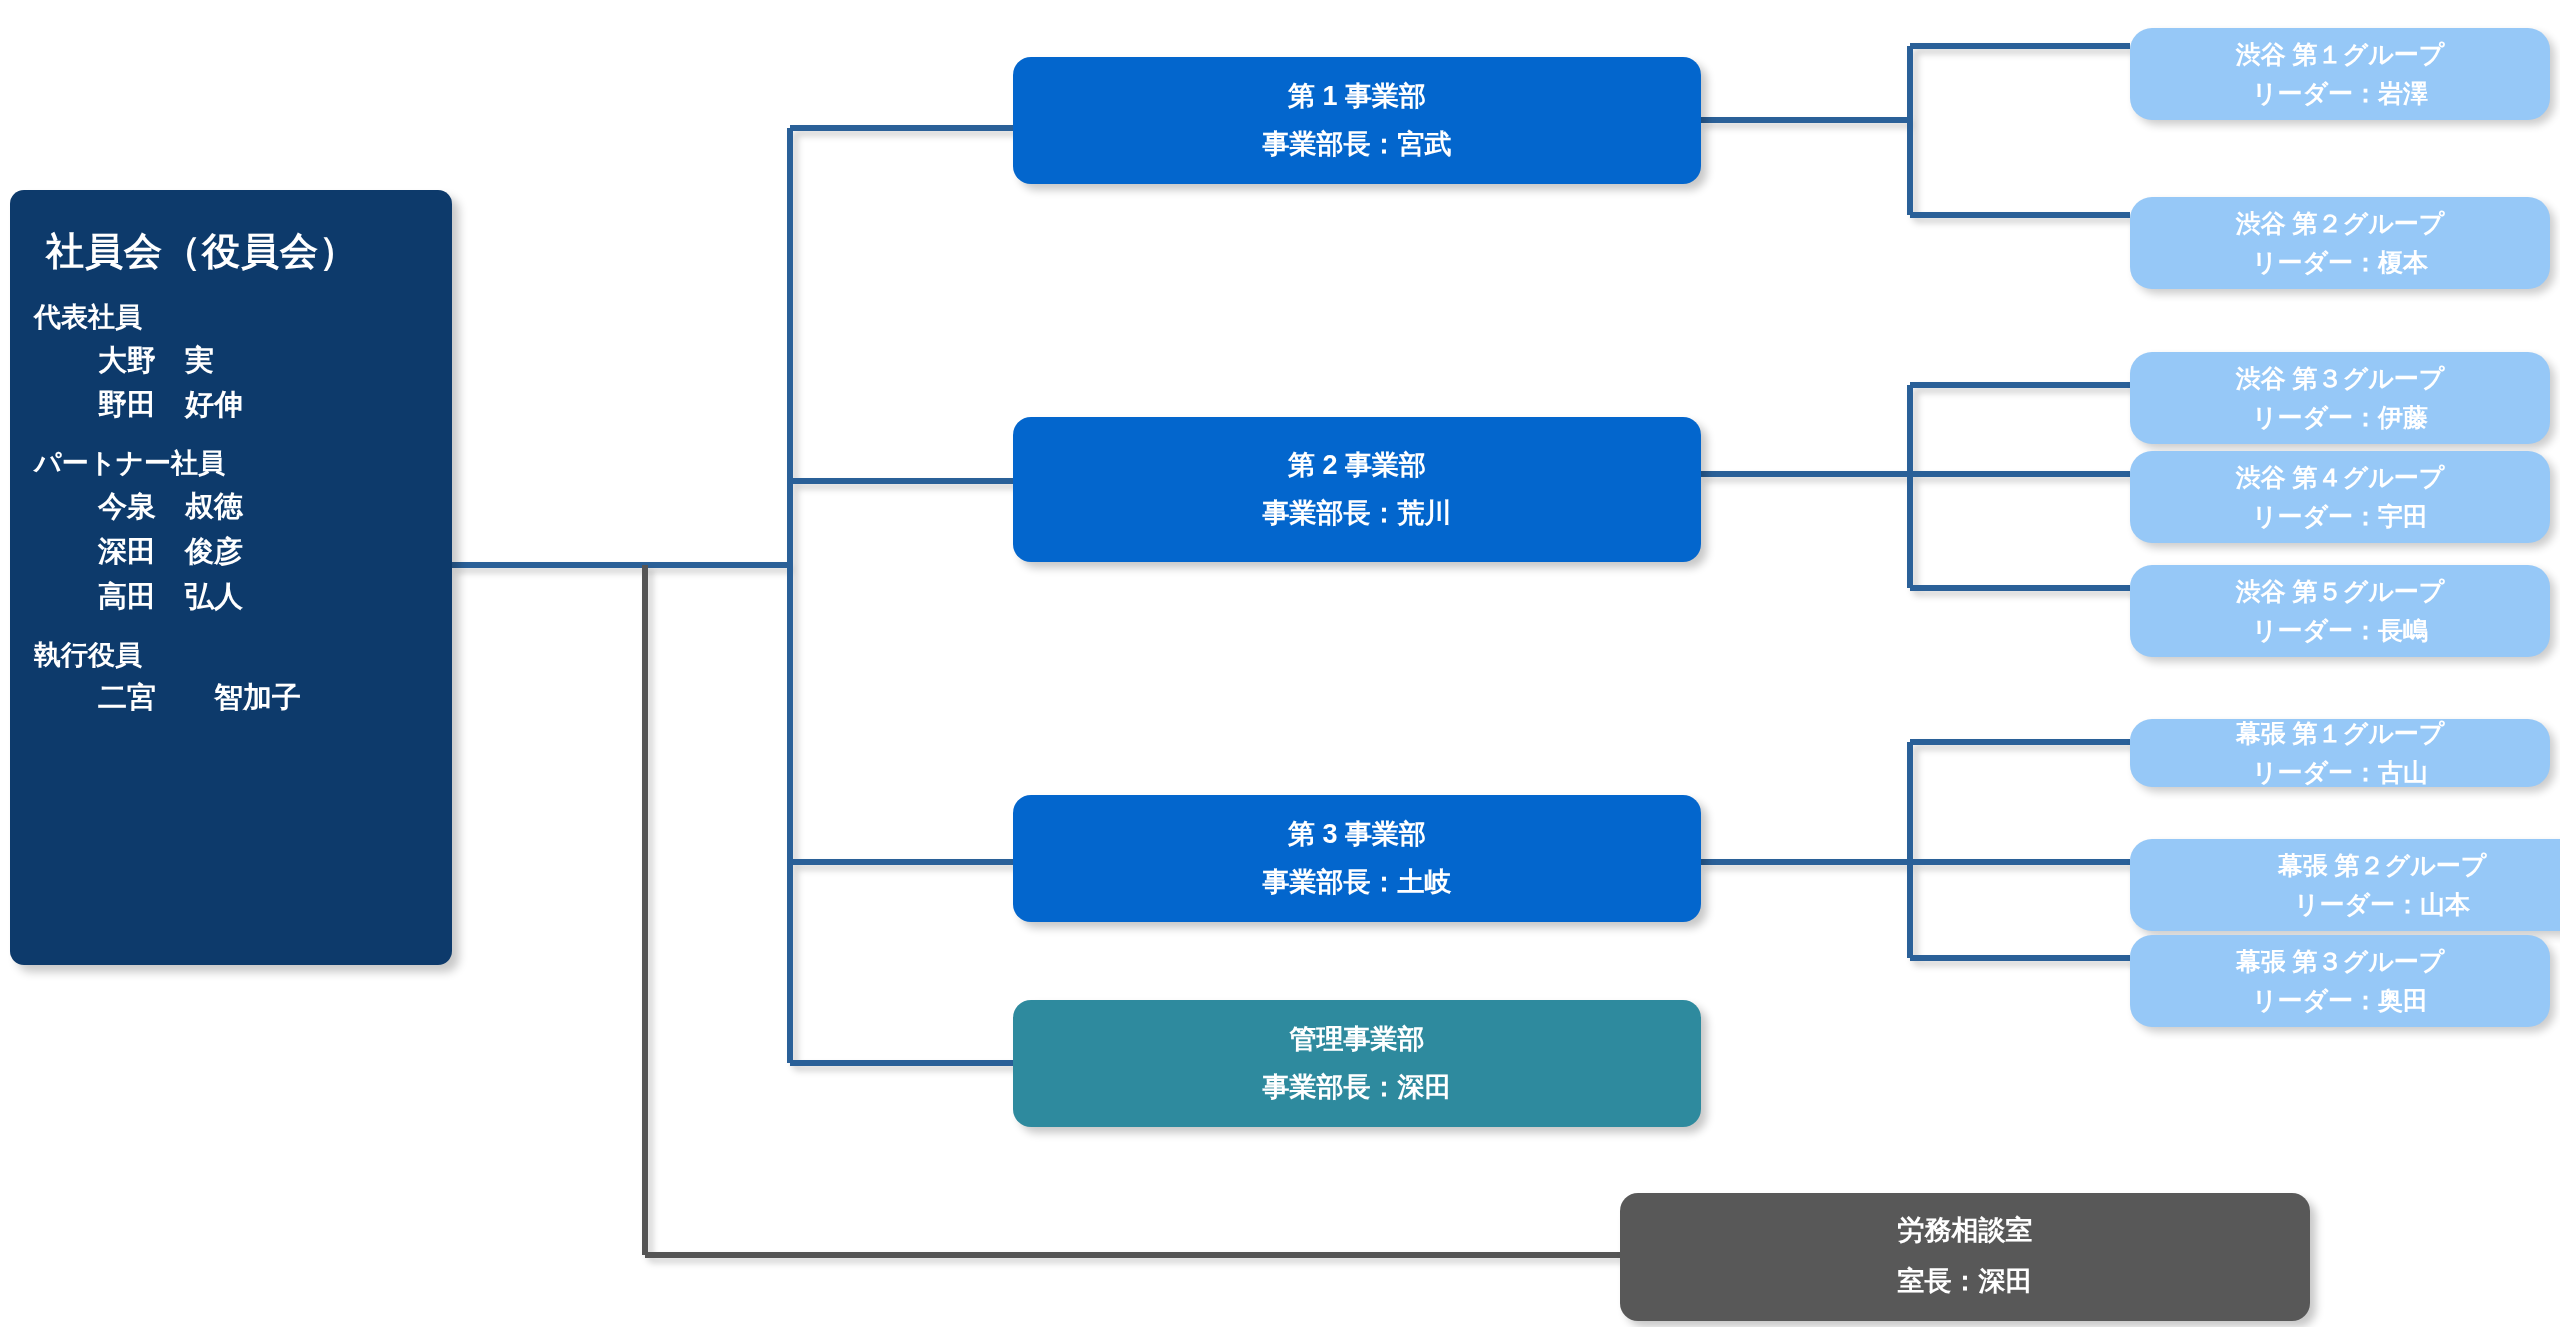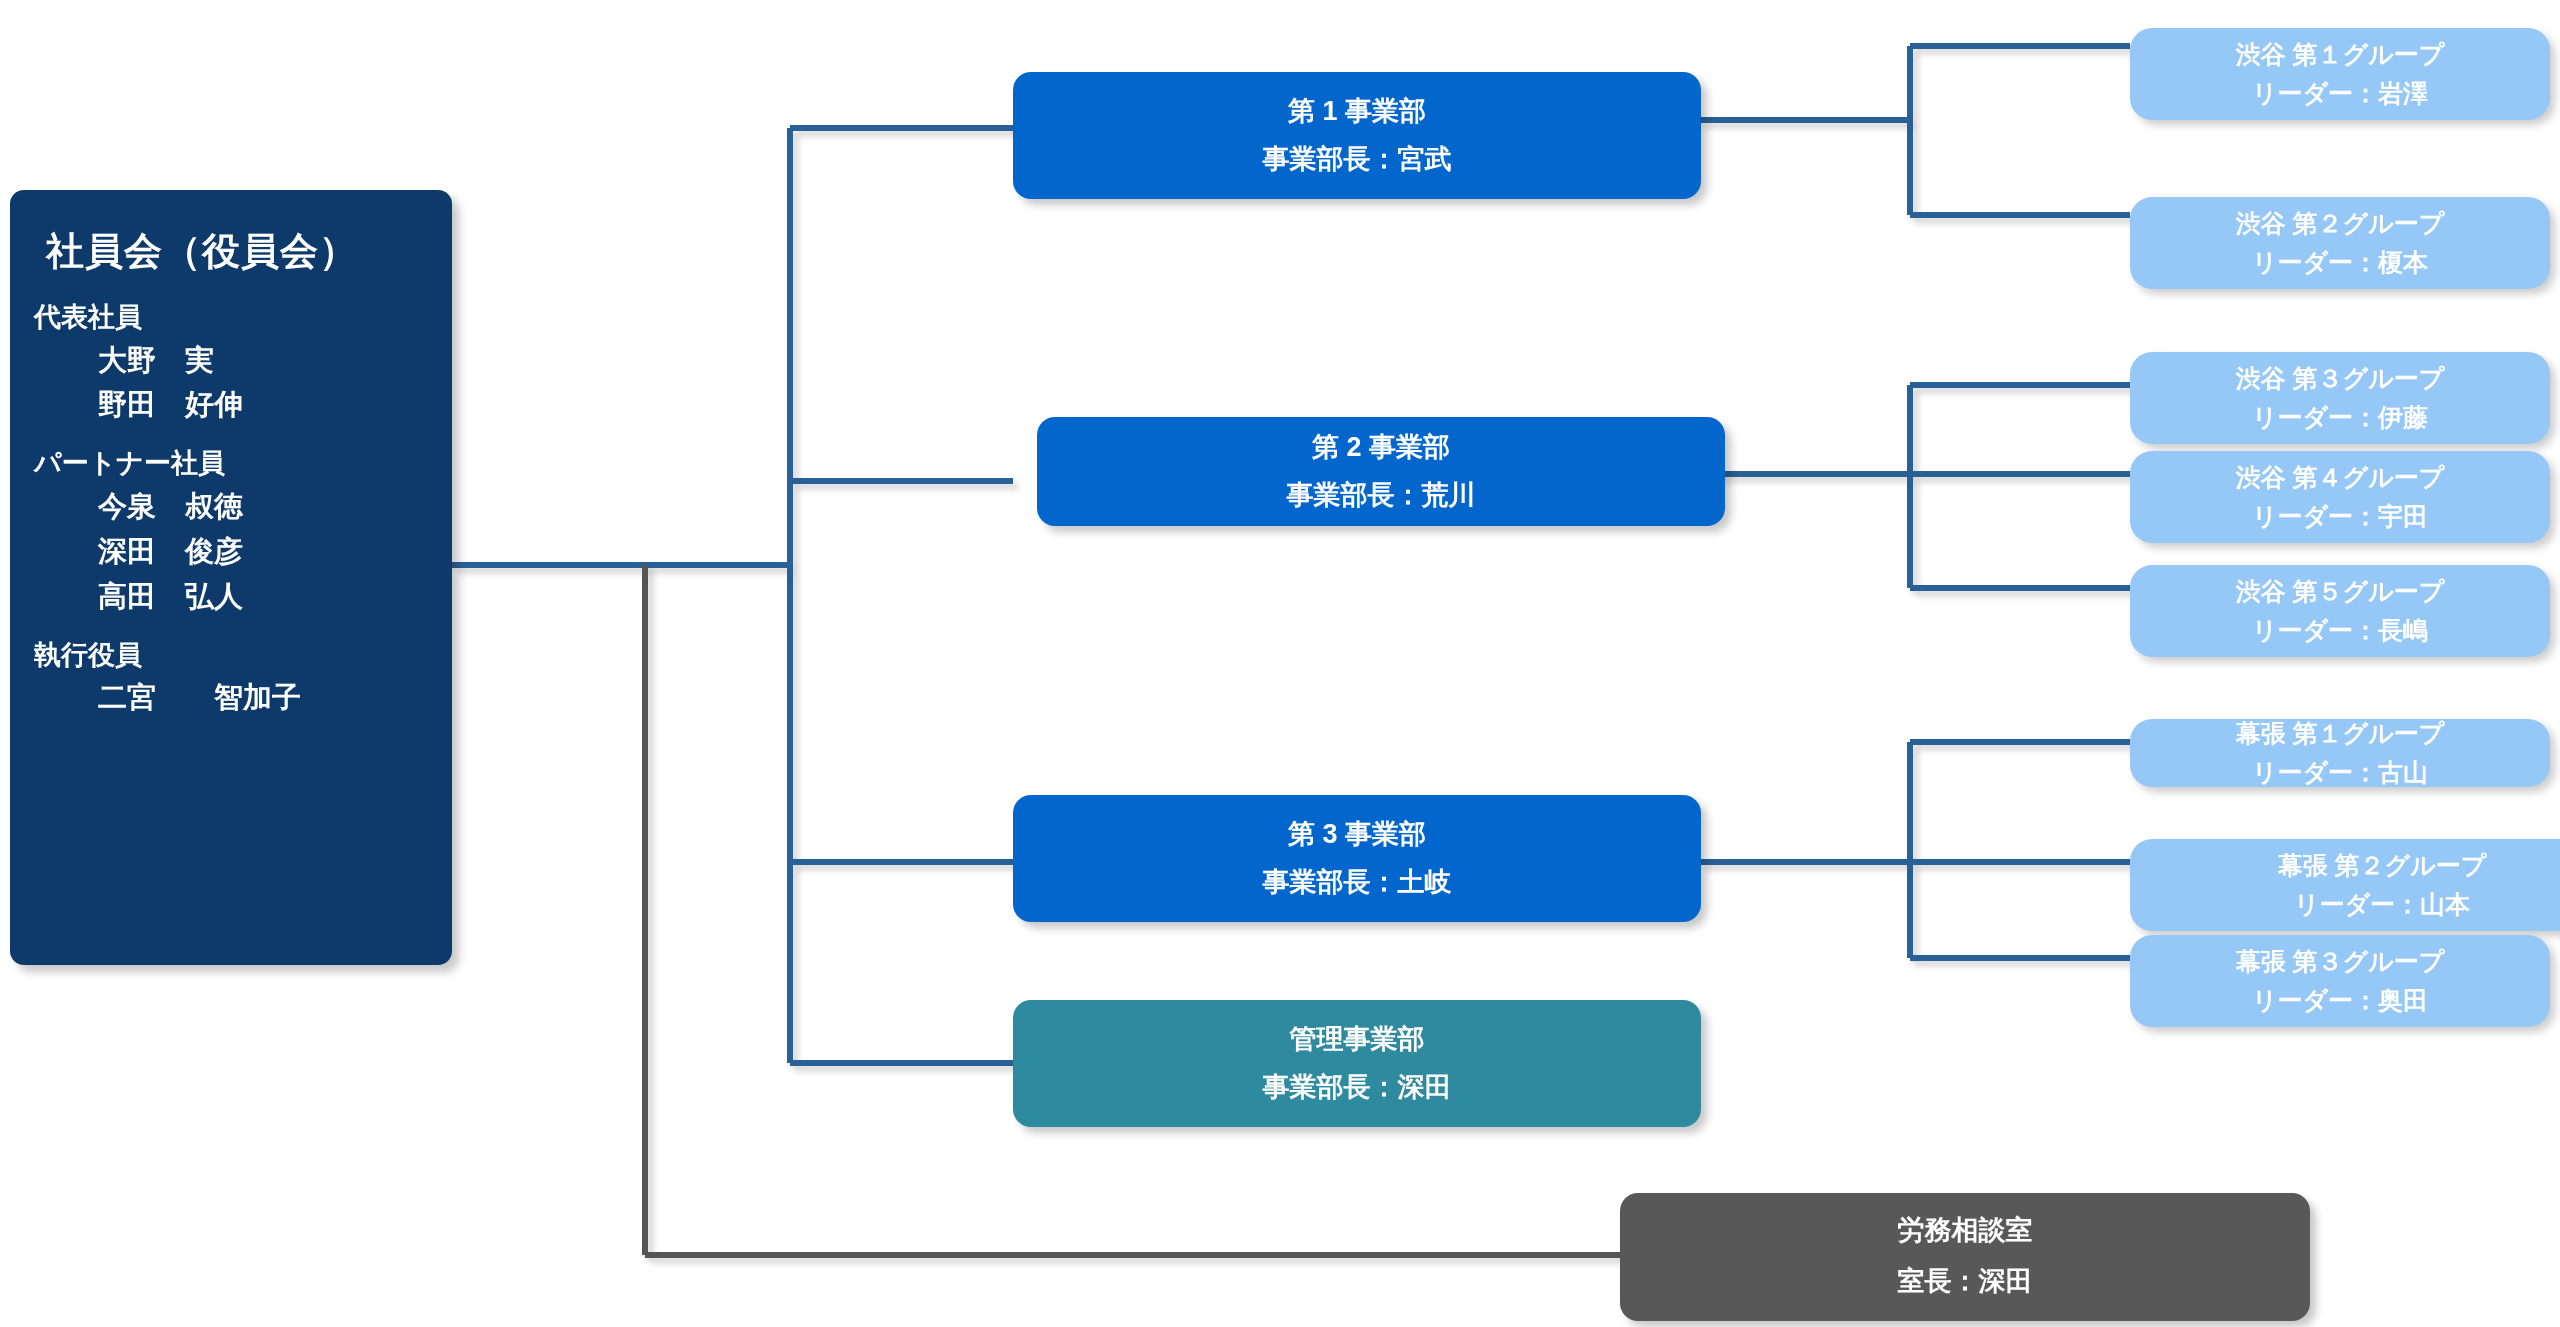--- a/index.html
+++ b/index.html
@@ -172,26 +172,26 @@
       <div class="root-member">深田　俊彦</div>
       <div class="root-member">高田　弘人</div>
     </div>
 
     <div class="root-group">
       <div class="root-group-head">執行役員</div>
       <div class="root-member">二宮　　智加子</div>
     </div>
   </div>
 
-  <div class="node div-box" style="left:1013px; top:57px; width:688px; height:127px;margin-top:15px;">
+  <div class="node div-box" style="left:1013px; top:57px; width:688px; height:127px;">
     <span class="ln ln1">第 1 事業部</span>
     <span class="ln ln2">事業部長：宮武</span>
   </div>
 
-  <div class="node div-box" style="left:1013px; top:417px; width:688px; height:109px;margin-left:24px;">
+  <div class="node div-box" style="left:1013px; top:417px; width:688px; height:145px;">
     <span class="ln ln1">第 2 事業部</span>
     <span class="ln ln2">事業部長：荒川</span>
   </div>
 
   <div class="node div-box" style="left:1013px; top:795px; width:688px; height:127px;">
     <span class="ln ln1">第 3 事業部</span>
     <span class="ln ln2">事業部長：土岐</span>
   </div>
 
   <div class="node admin-box" style="left:1013px; top:1000px; width:688px; height:127px;">

